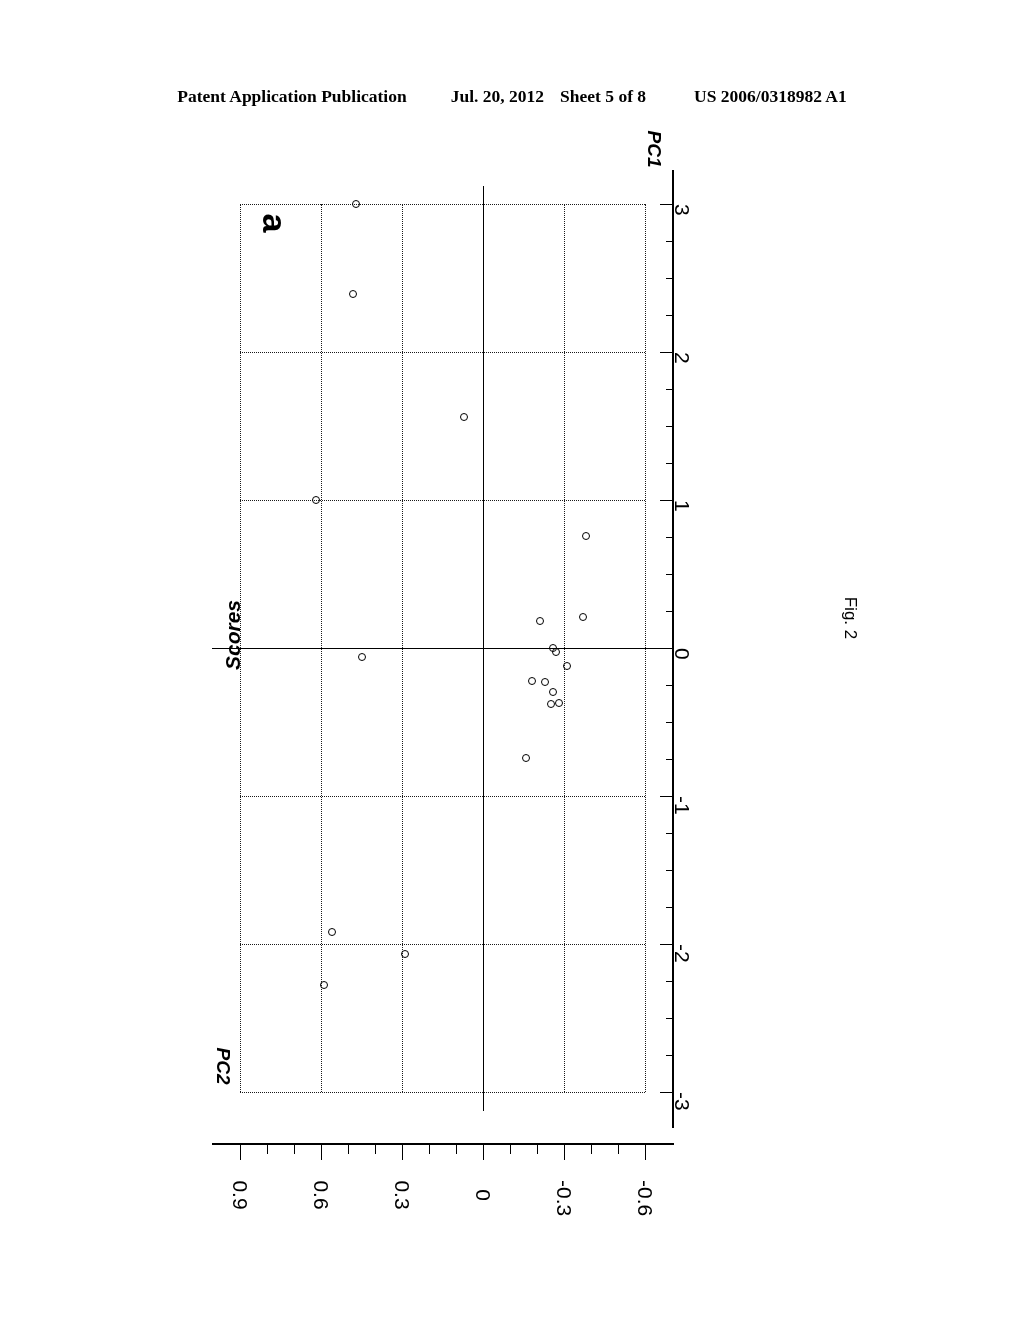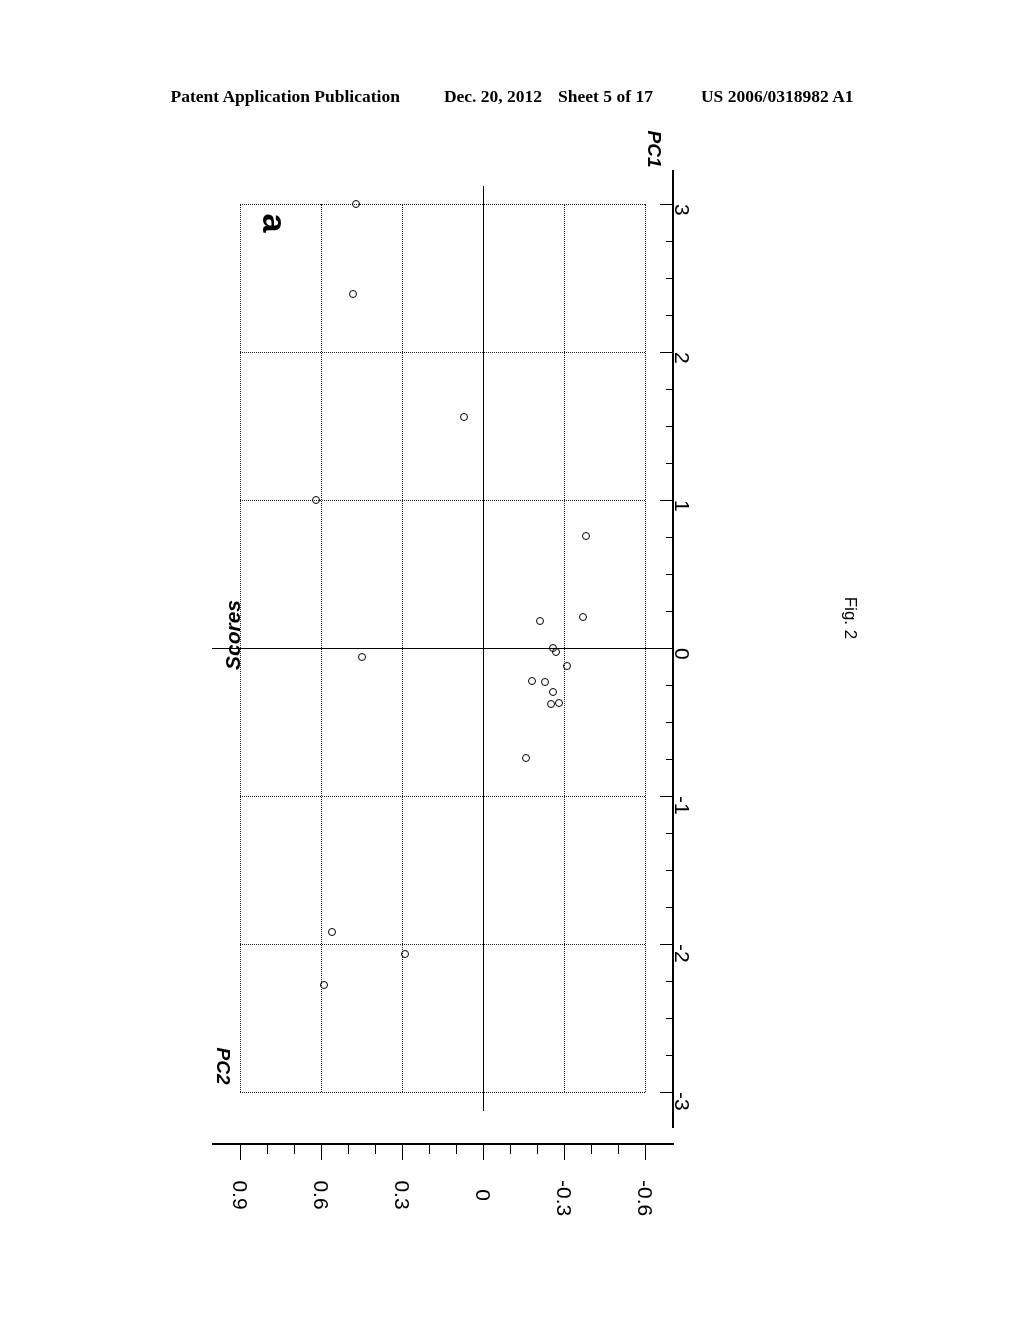--- a/index.html
+++ b/index.html
@@ -195,21 +195,21 @@
     text-align:center;
     transform:rotate(90deg);
     transform-origin:center center;
     white-space:nowrap;
   }
 </style>
 </head>
 <body>
 
 <div id="patent-header">
-  <span>Patent Application Publication</span><span class="hgap1"></span><span>Dec. 20, 2012</span><span class="hgap2"></span><span>Sheet 5 of 17</span><span class="hgap3"></span><span>US 2006/0318982 A1</span>
+  <span>Patent Application Publication</span><span class="hgap1"></span><span>Jul. 20, 2012</span><span class="hgap2"></span><span>Sheet 5 of 8</span><span class="hgap3"></span><span>US 2006/0318982 A1</span>
 </div>
 
 <div id="fig-caption">Fig. 2</div>
 
 <div id="panel-label">a</div>
 
 <div id="chart-title">Scores</div>
 
 <div id="plot-area">
   <div class="plot-border"></div>

